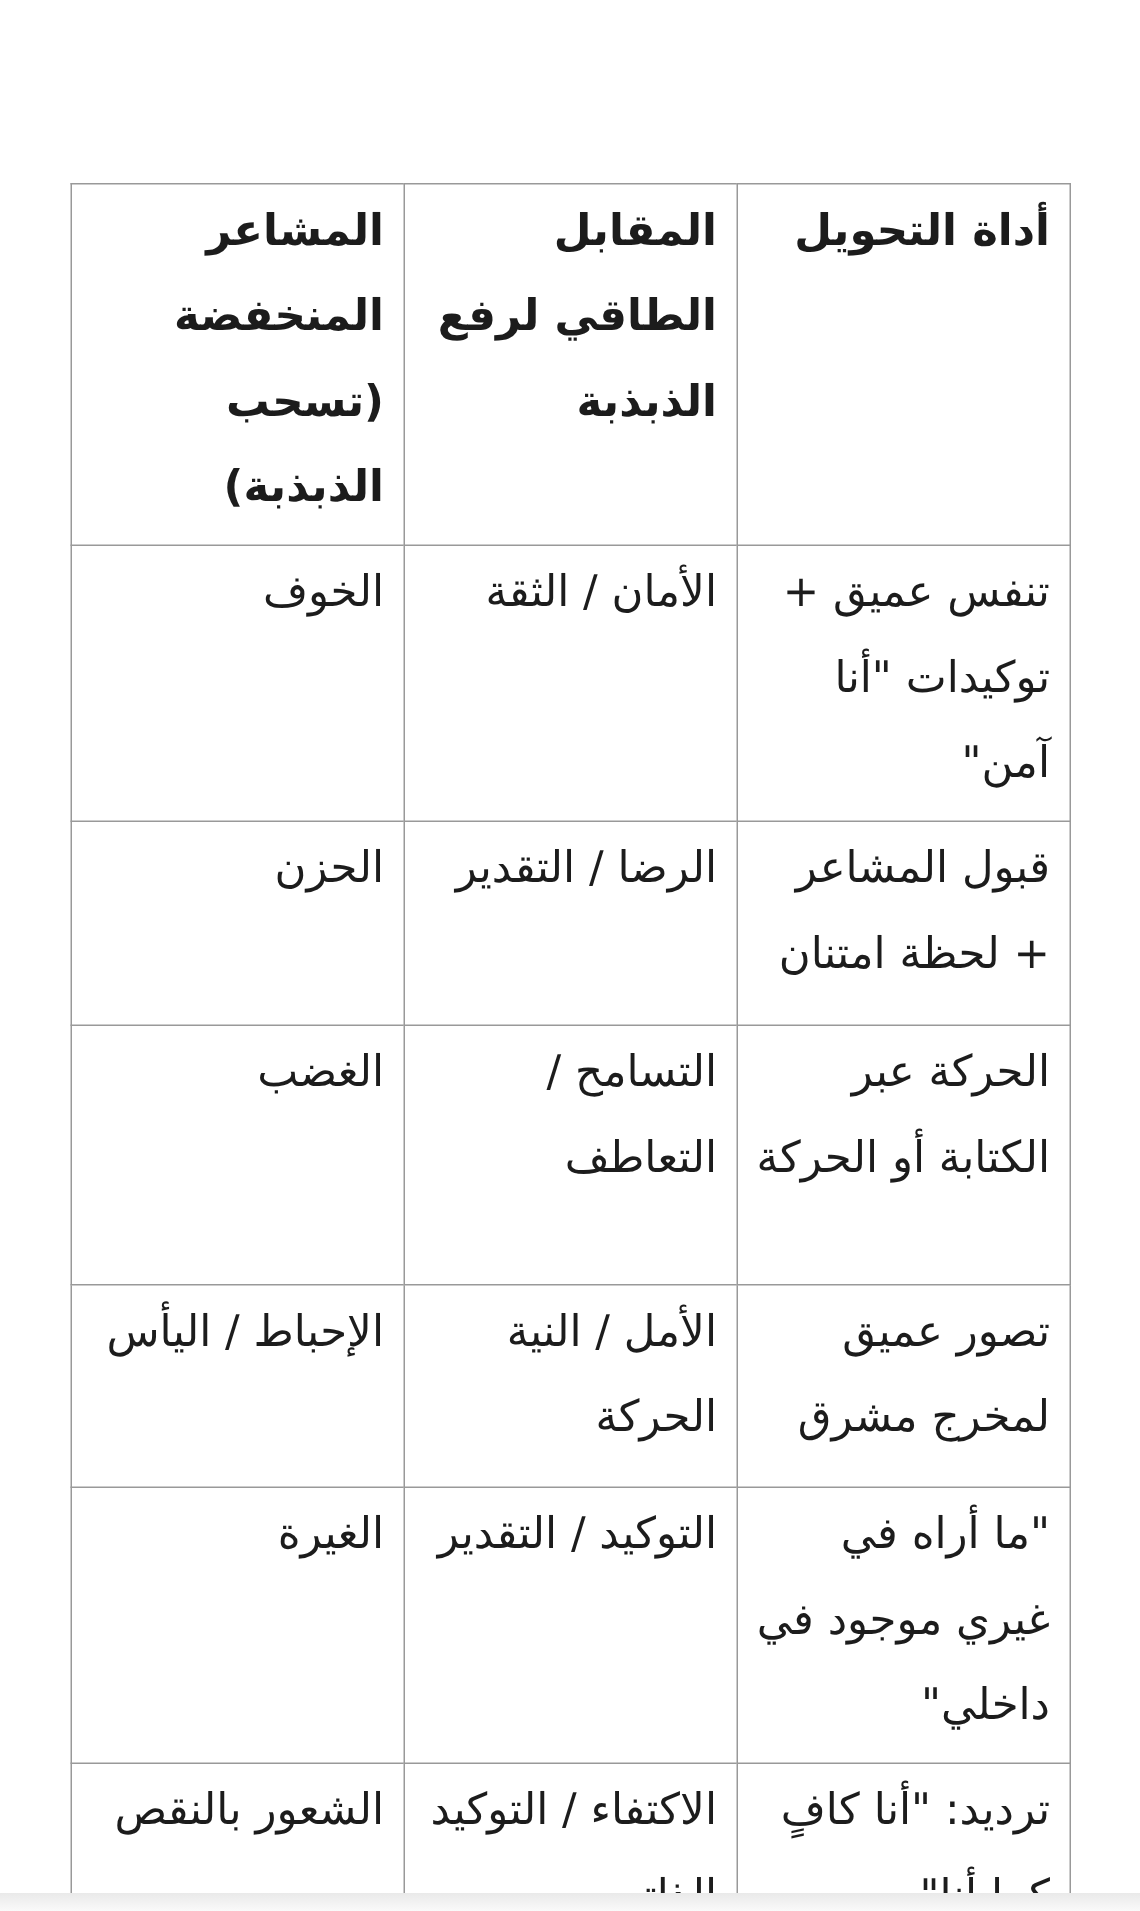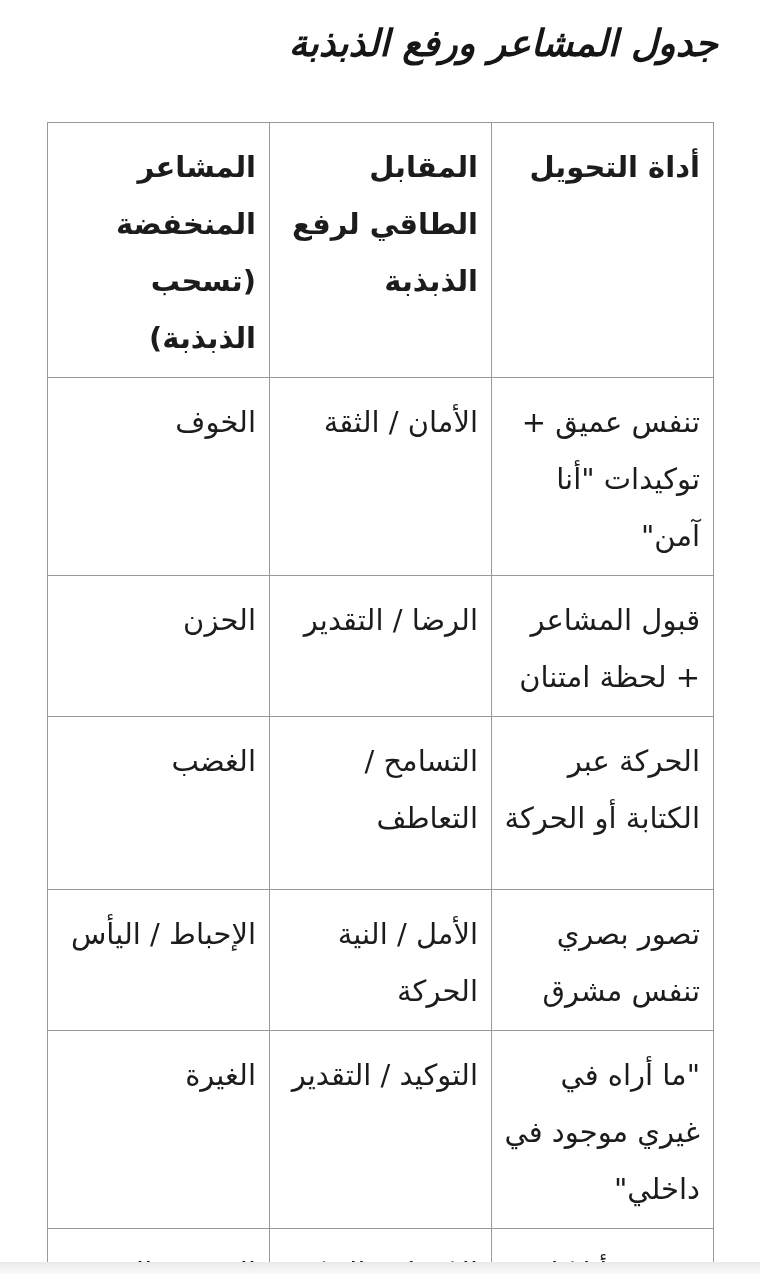--- a/index.html
+++ b/index.html
@@ -38,21 +38,21 @@
     border-collapse: collapse;
     width: 666px;
     table-layout: fixed;
     direction: rtl;
   }
   .v-table col { width: 222px; }
   .v-table th, .v-table td {
     border: 1px solid #999999;
     vertical-align: top;
     text-align: right;
-    padding: 16px 13px 10px 10px;
+    padding: 2px 13px 10px 10px;
     font-size: 29px;
     line-height: 57px;
     color: #1c1c1c;
     overflow: hidden;
     word-wrap: break-word;
   }
   .v-table th { font-weight: bold; }
   tr.row-header { height: 223px; }
   tr.row-0 { height: 174px; }
   tr.row-1 { height: 136px; }
@@ -67,21 +67,20 @@
     width: 100%;
     height: 12px;
     background: linear-gradient(to bottom, #e9e9e9, #fafafa);
   }
 </style>
 </head>
 <body>
 
 <div class="page">
 
-  <div class="doc-title">جدول المشاعر ورفع الذبذبة</div>
 
   <div class="table-wrap">
     <table class="v-table">
       <colgroup>
           <col>
           <col>
           <col>
         </colgroup>
       <thead>
         <tr class="row-header">
@@ -100,21 +99,21 @@
           <td>قبول المشاعر + لحظة امتنان</td>
           <td>الرضا / التقدير</td>
           <td>الحزن</td>
         </tr>
         <tr class="row-2">
           <td>الحركة عبر الكتابة أو الحركة</td>
           <td>التسامح / التعاطف</td>
           <td>الغضب</td>
         </tr>
         <tr class="row-3">
-          <td>تصور بصري تنفس مشرق</td>
+          <td>تصور عميق لمخرج مشرق</td>
           <td>الأمل / النية الحركة</td>
           <td>الإحباط / اليأس</td>
         </tr>
         <tr class="row-4">
           <td>"ما أراه في غيري موجود في داخلي"</td>
           <td>التوكيد / التقدير</td>
           <td>الغيرة</td>
         </tr>
         <tr class="row-5">
           <td>ترديد: "أنا كافٍ كما أنا"</td>

